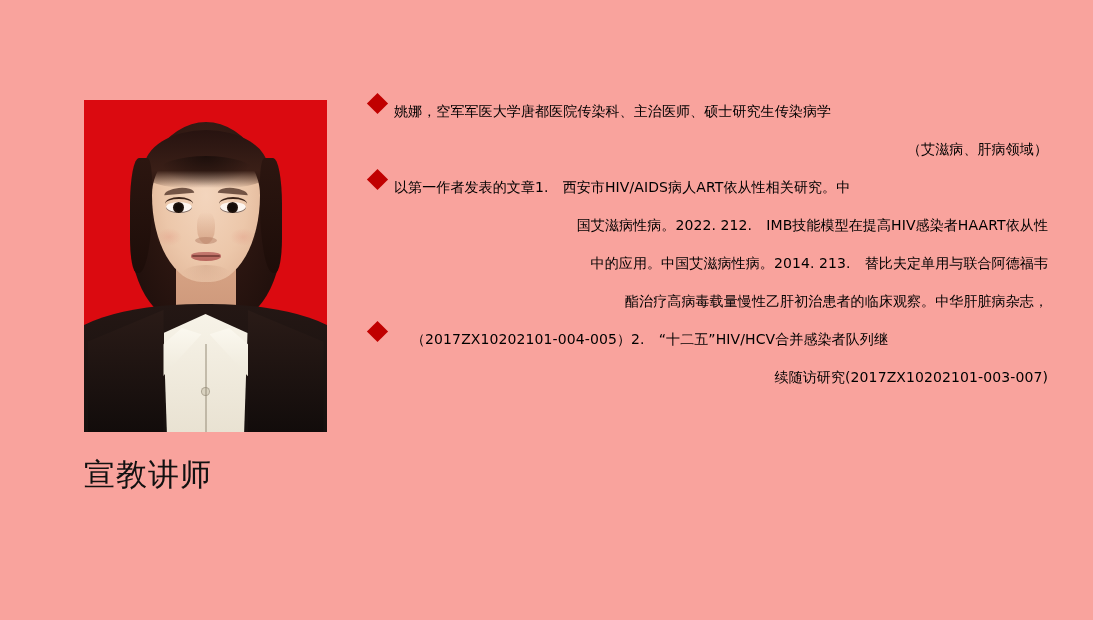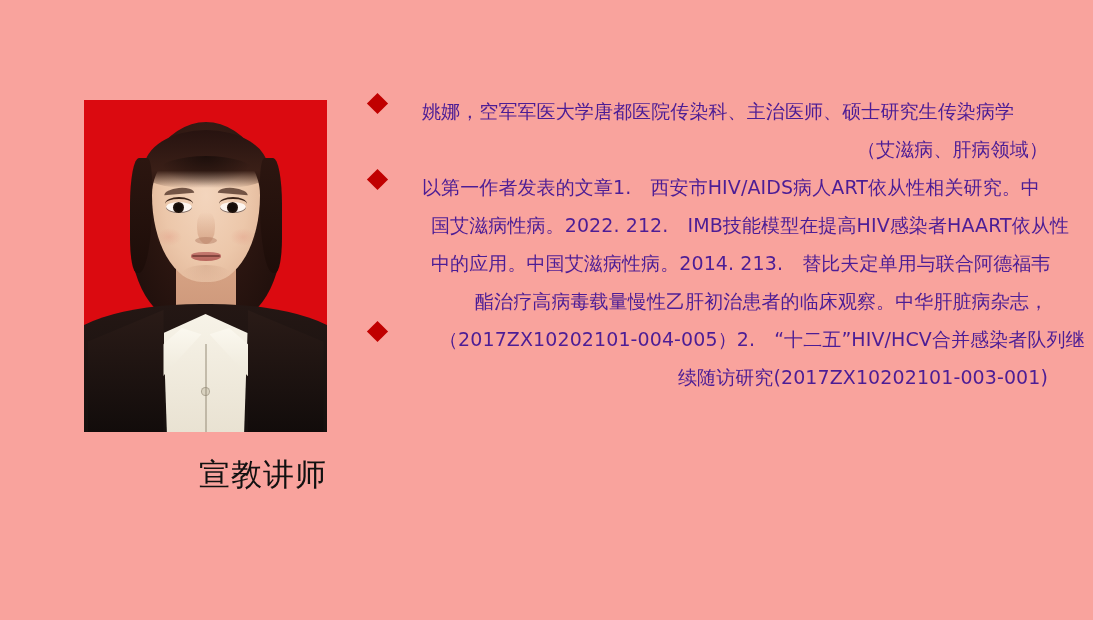--- a/index.html
+++ b/index.html
@@ -191,21 +191,21 @@
     position:absolute;bottom:0;width:76px;height:122px;
     background:linear-gradient(180deg,#2a1b17,#120c0b);
   }
   .lapel-l{left:50%;margin-left:-118px;clip-path:polygon(100% 0%,100% 100%,0% 100%,0% 26%);}
   .lapel-r{left:50%;margin-left:42px;clip-path:polygon(0% 0%,100% 26%,100% 100%,0% 100%);}
 
   
   #portrait-caption{
     position:absolute;
     left:84px; top:455px; width:243px;
-    text-align:right;
+    text-align:left;
     font-family:"DejaVu Serif","Liberation Serif",serif;
     font-size:31px;
     line-height:38px;
     color:#111;
     letter-spacing:1px;
     white-space:nowrap;
   }
 
   
   #bullet-list{
@@ -219,25 +219,24 @@
     margin-bottom:0;
   }
   .bullet-marker{
     position:absolute;
     left:2px; top:4px;
     width:15px; height:15px;
     background:#C00000;
     transform:rotate(45deg);
   }
   .bullet-lines{
-    font-size:19px;
+    font-size:14px;
     line-height:38px;
-    color:#4c1d95;
+    color:#000000;
     letter-spacing:.1px;
-    margin-left:28px;
   }
   .bline{ white-space:nowrap; }
   .bline.indent{ padding-left:9px;text-align:right; }
   .bline.indent2{ padding-left:17px; }
 </style>
 </head>
 <body>
 
 <div id="portrait-block">
   <div id="portrait-photo">
@@ -292,17 +291,17 @@
       <div class="bline indent">国艾滋病性病。2022. 212.　IMB技能模型在提高HIV感染者HAART依从性</div>
       <div class="bline indent">中的应用。中国艾滋病性病。2014. 213.　替比夫定单用与联合阿德福韦</div>
       <div class="bline indent">酯治疗高病毒载量慢性乙肝初治患者的临床观察。中华肝脏病杂志，</div>
     </div>
   </div>
 
   <div class="bullet-item">
     <span class="bullet-marker"></span>
     <div class="bullet-lines">
       <div class="bline indent2">（2017ZX10202101-004-005）2.　“十二五”HIV/HCV合并感染者队列继</div>
-      <div class="bline indent">续随访研究(2017ZX10202101-003-001)</div>
+      <div class="bline indent">续随访研究(2017ZX10202101-003-007)</div>
     </div>
   </div>
 
 </div>
 
 </body></html>

